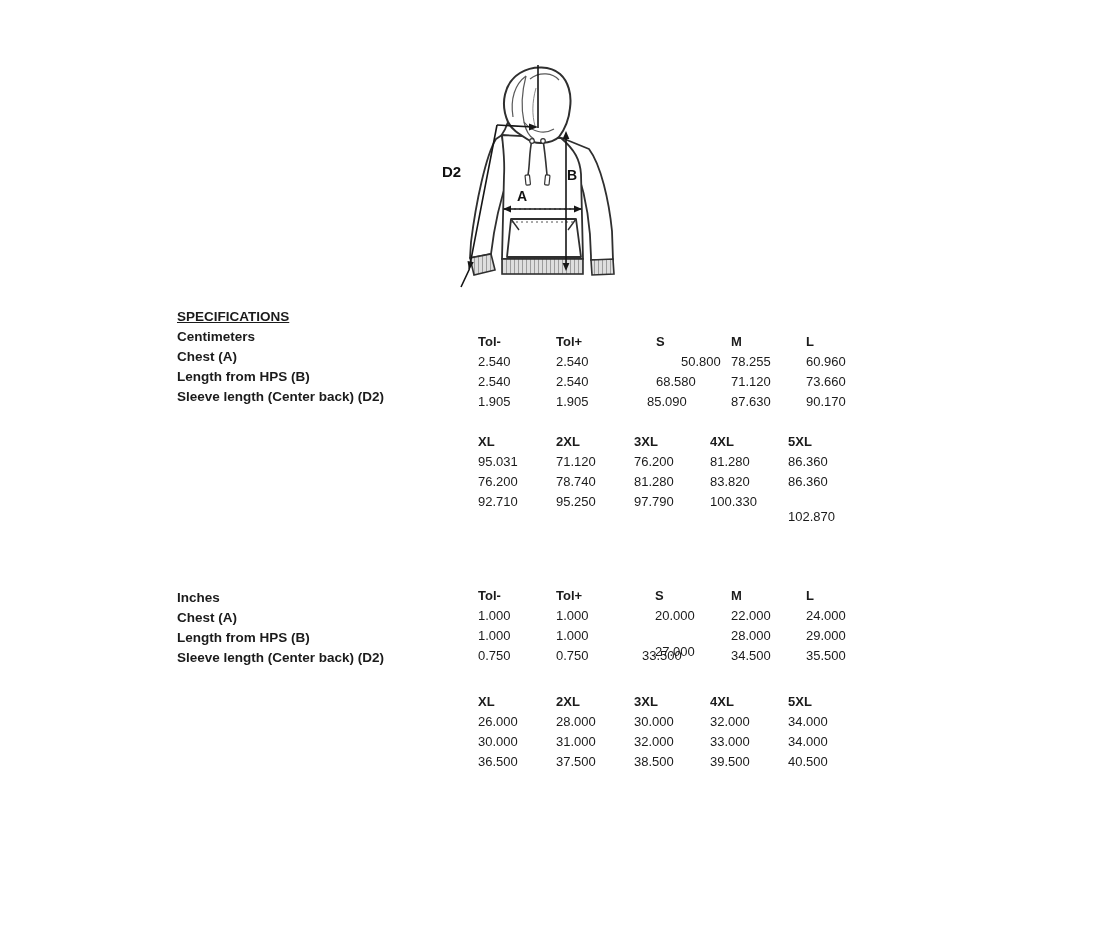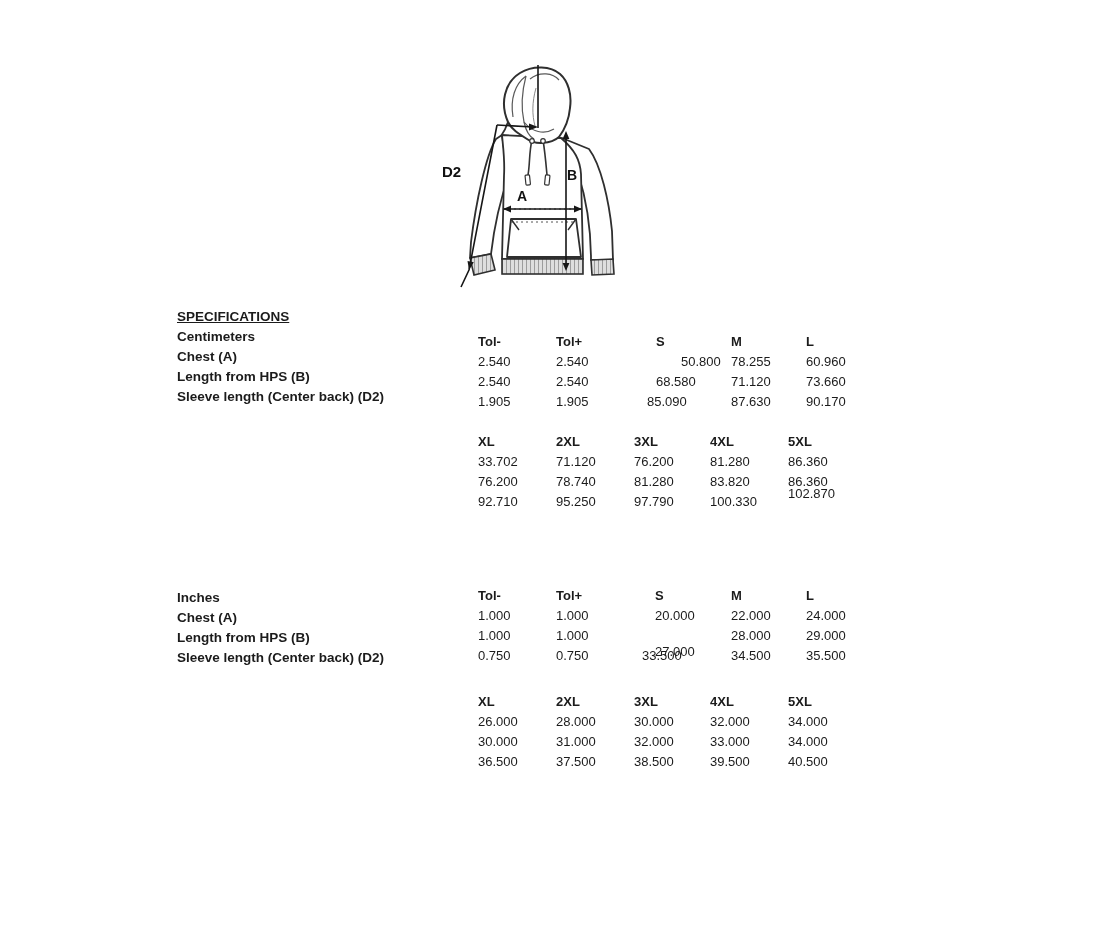--- a/index.html
+++ b/index.html
@@ -153,35 +153,35 @@
       <span class="cell" style="left: 253px; top: 60px;">87.630</span>
       <span class="cell" style="left: 328px; top: 60px;">90.170</span>
     </div>
 
   <div class="size-table" style="top:435px">
       <span class="cell th" style="left: 0px; top: 0px;">XL</span>
       <span class="cell th" style="left: 78px; top: 0px;">2XL</span>
       <span class="cell th" style="left: 156px; top: 0px;">3XL</span>
       <span class="cell th" style="left: 232px; top: 0px;">4XL</span>
       <span class="cell th" style="left: 310px; top: 0px;">5XL</span>
-      <span class="cell" style="left: 0px; top: 20px;">33.702</span>
+      <span class="cell" style="left: 0px; top: 20px;">95.031</span>
       <span class="cell" style="left: 78px; top: 20px;">71.120</span>
       <span class="cell" style="left: 156px; top: 20px;">76.200</span>
       <span class="cell" style="left: 232px; top: 20px;">81.280</span>
       <span class="cell" style="left: 310px; top: 20px;">86.360</span>
       <span class="cell" style="left: 0px; top: 40px;">76.200</span>
       <span class="cell" style="left: 78px; top: 40px;">78.740</span>
       <span class="cell" style="left: 156px; top: 40px;">81.280</span>
       <span class="cell" style="left: 232px; top: 40px;">83.820</span>
       <span class="cell" style="left: 310px; top: 40px;">86.360</span>
       <span class="cell" style="left: 0px; top: 60px;">92.710</span>
       <span class="cell" style="left: 78px; top: 60px;">95.250</span>
       <span class="cell" style="left: 156px; top: 60px;">97.790</span>
       <span class="cell" style="left: 232px; top: 60px;">100.330</span>
-      <span class="cell" style="left: 310px; top: 52px;">102.870</span>
+      <span class="cell" style="left: 310px; top: 75px;">102.870</span>
     </div>
 
   <div class="lbl" style="top:591px">Inches</div>
   <div class="lbl" style="top:611px">Chest (A)</div>
   <div class="lbl" style="top:631px">Length from HPS (B)</div>
   <div class="lbl" style="top:651px">Sleeve length (Center back) (D2)</div>
 
   <div class="size-table" style="top:589px">
       <span class="cell th" style="left: 0px; top: 0px;">Tol-</span>
       <span class="cell th" style="left: 78px; top: 0px;">Tol+</span>

